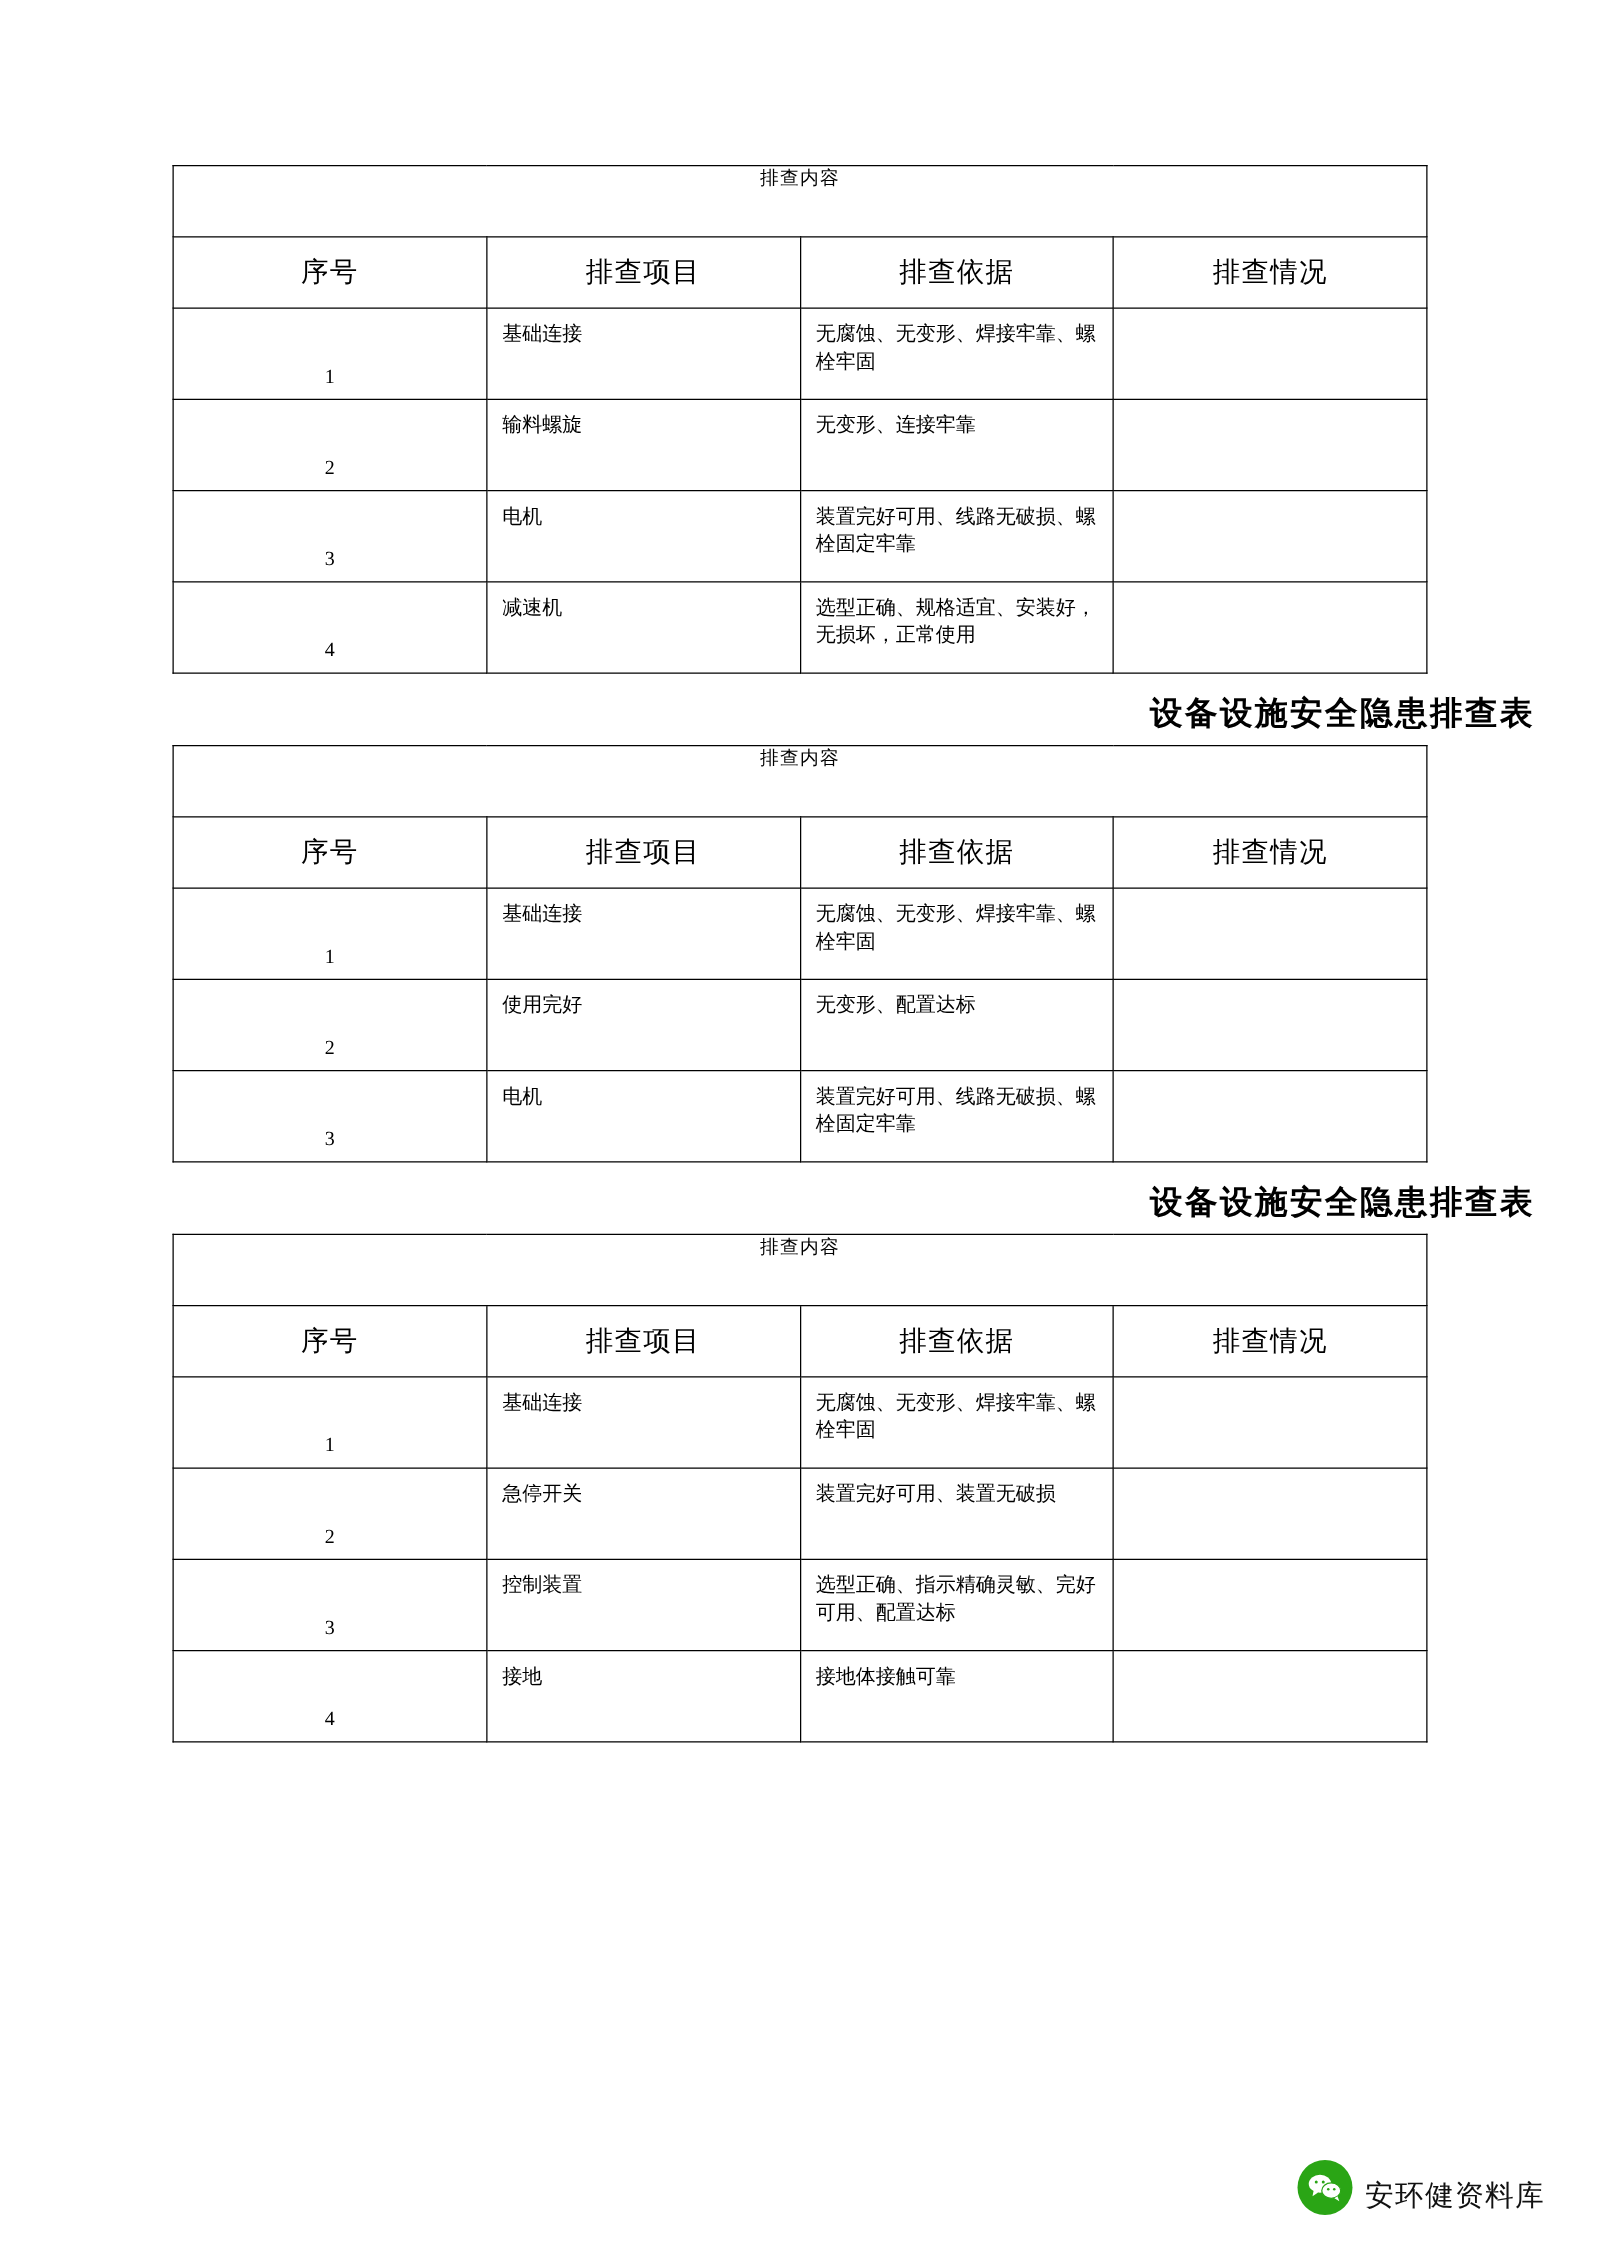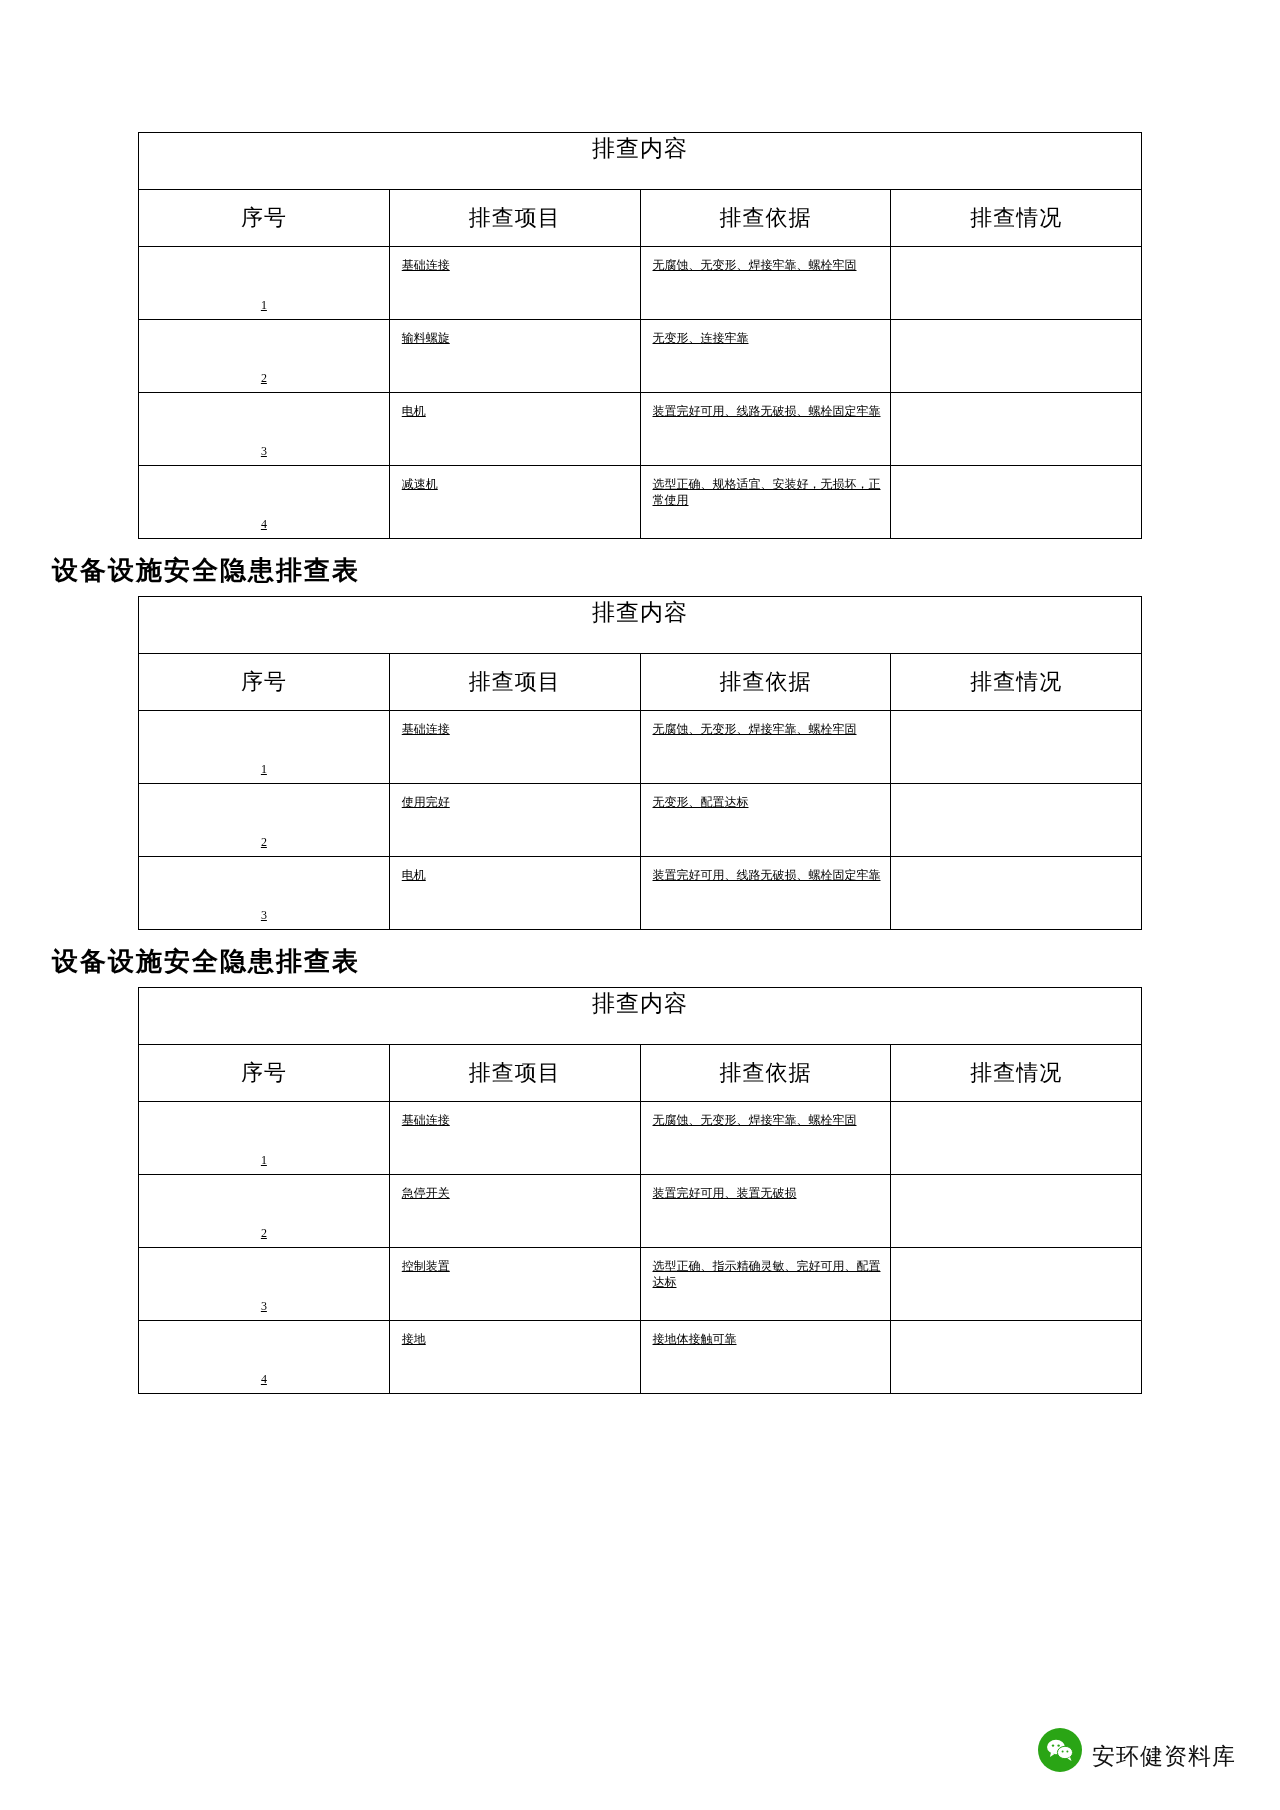--- a/index.html
+++ b/index.html
@@ -33,35 +33,34 @@
   }
   table.check-table td, table.check-table th {
     border: 1px solid #000;
     padding: 0;
     vertical-align: top;
   }
   .cap-row td {
     height: 56px;
     text-align: center;
     vertical-align: middle;
-    font-size: 23px;
+    font-size: 15px;
     letter-spacing: 1px;
   }
   .hdr-row td {
     height: 56px;
     text-align: center;
     vertical-align: middle;
     font-size: 22px;
     letter-spacing: 1px;
   }
   .body-row td {
     height: 62px;
-    font-size: 12px;
+    font-size: 16px;
     line-height: 1.35;
-    text-decoration: underline;
   }
   .c-no {
     width: 78px;
     text-align: center;
     vertical-align: bottom !important;
     padding-bottom: 6px !important;
     font-size: 18px;
   }
   .c-item {
     width: 198px;
@@ -80,21 +79,21 @@
     padding: 0 !important;
     text-align: center;
   }
   .hdr-row .c-basis {
     vertical-align: middle !important;
     padding: 0 !important;
     text-align: center;
   }
 
   h2.doc-title {
-    text-align: left;
+    text-align: right;
     font-size: 26px;
     font-weight: bold;
     margin: 14px 0 8px 0;
     letter-spacing: 2px;
     font-family: "Liberation Serif", "DejaVu Serif", serif;
   }
   .equip-name {
     font-size: 25px;
     font-weight: bold;
     margin: 10px 0 14px 118px;

